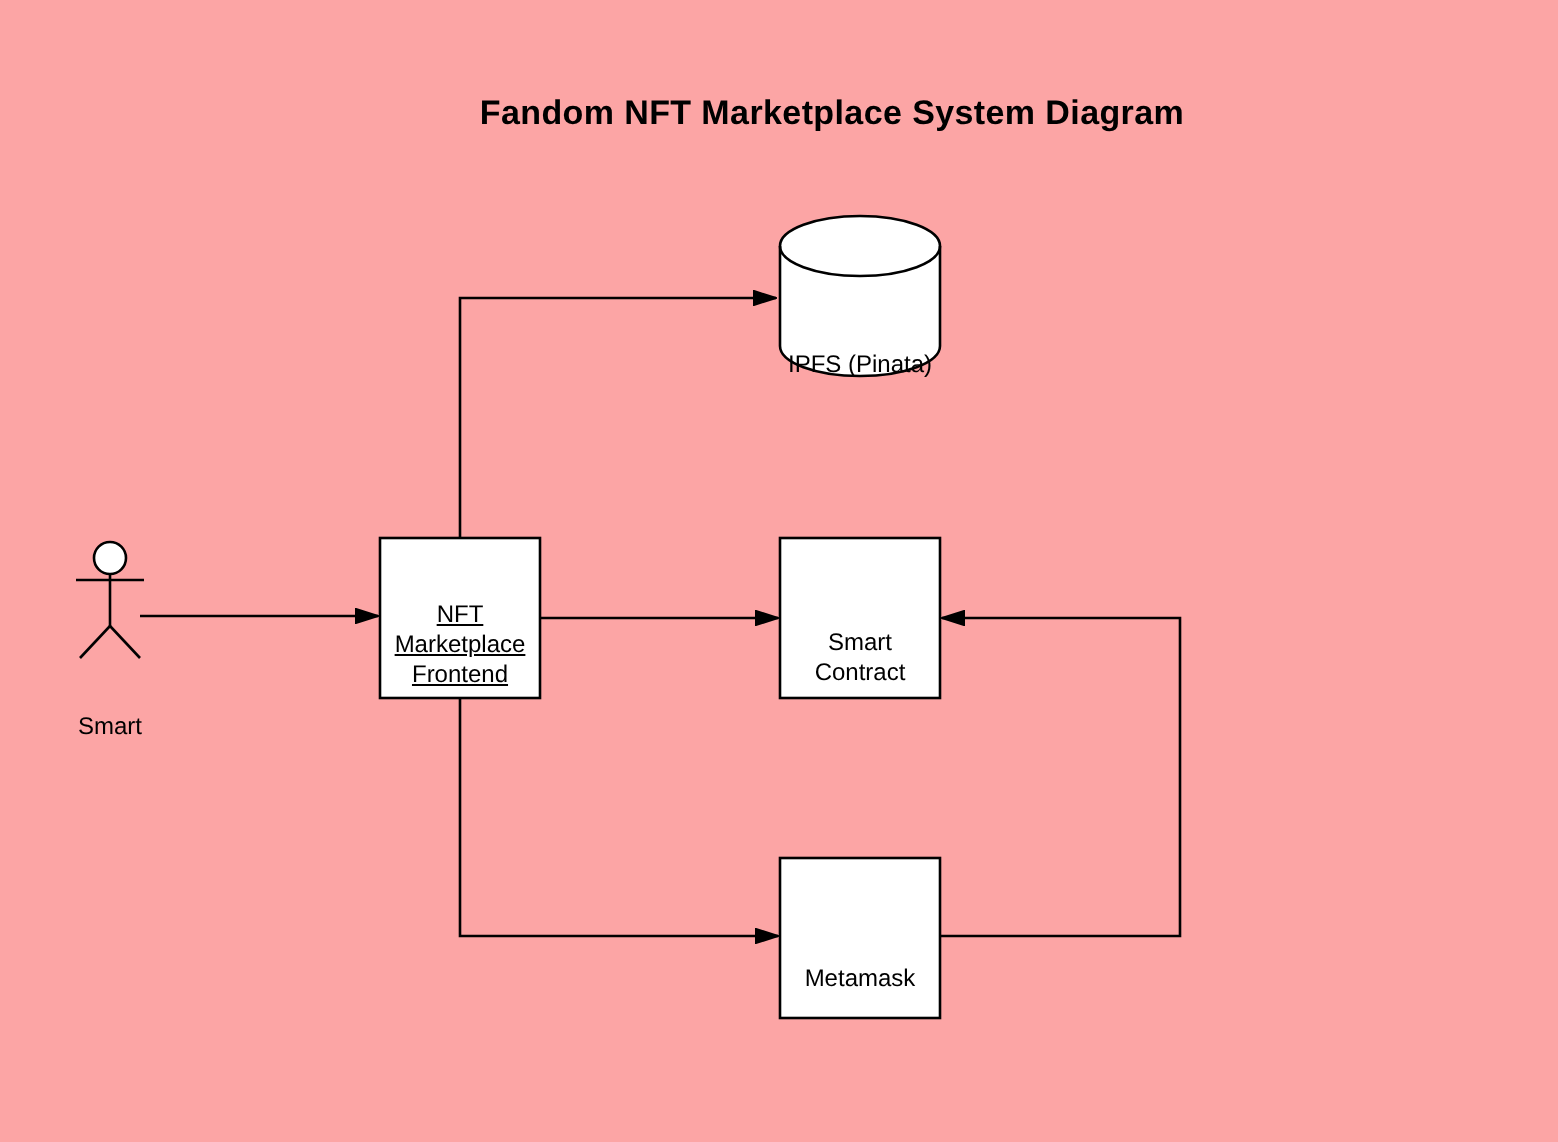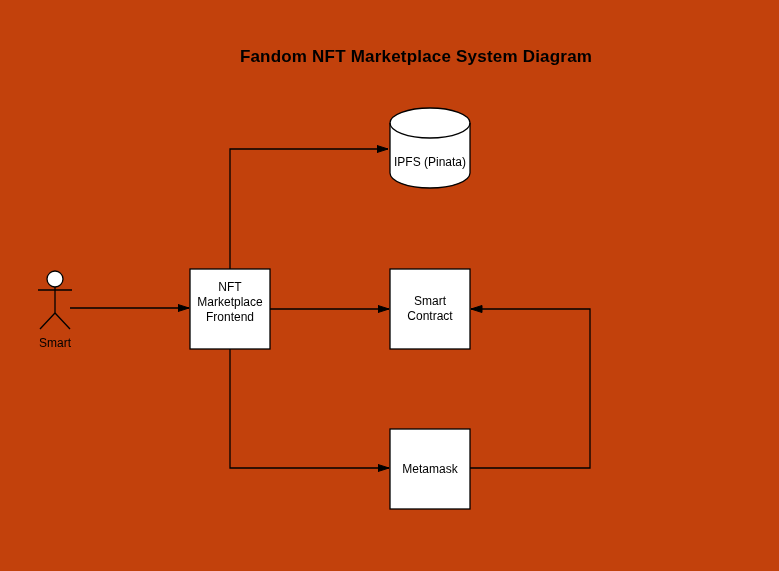--- a/index.html
+++ b/index.html
@@ -5,21 +5,21 @@
   html, body {
     margin: 0;
     padding: 0;
     background: #ffffff;
     font-family: "Liberation Sans", sans-serif;
   }
   .canvas {
     position: relative;
     width: 779px;
     height: 571px;
-    background: #c2410c;
+    background: #fca5a5;
     overflow: hidden;
   }
   .canvas svg {
     position: absolute;
     left: 0;
     top: 0;
   }
   .diagram-title {
     position: absolute;
     left: 166px;
@@ -33,22 +33,23 @@
   }
   .lbl {
     position: absolute;
     display: flex;
     align-items: center;
     justify-content: center;
     text-align: center;
     font-size: 12px;
     line-height: 15px;
     color: #000000;
+    margin-top: 20px;
   }
-  .lbl-frontend { left: 191px; top: 270px; width: 78px; height: 65px; }
+  .lbl-frontend { left: 191px; top: 270px; width: 78px; height: 65px; text-decoration: underline; }
   .lbl-smart    { left: 391px; top: 270px; width: 78px; height: 78px; }
   .lbl-metamask { left: 391px; top: 430px; width: 78px; height: 78px; }
   .lbl-ipfs     { left: 385px; top: 154px; width: 90px; height: 16px; white-space: nowrap; }
   .lbl-user     { left: 25px;  top: 336px; width: 60px; height: 15px; }
 </style>
 </head>
 <body>
 
 <div class="canvas">
 

